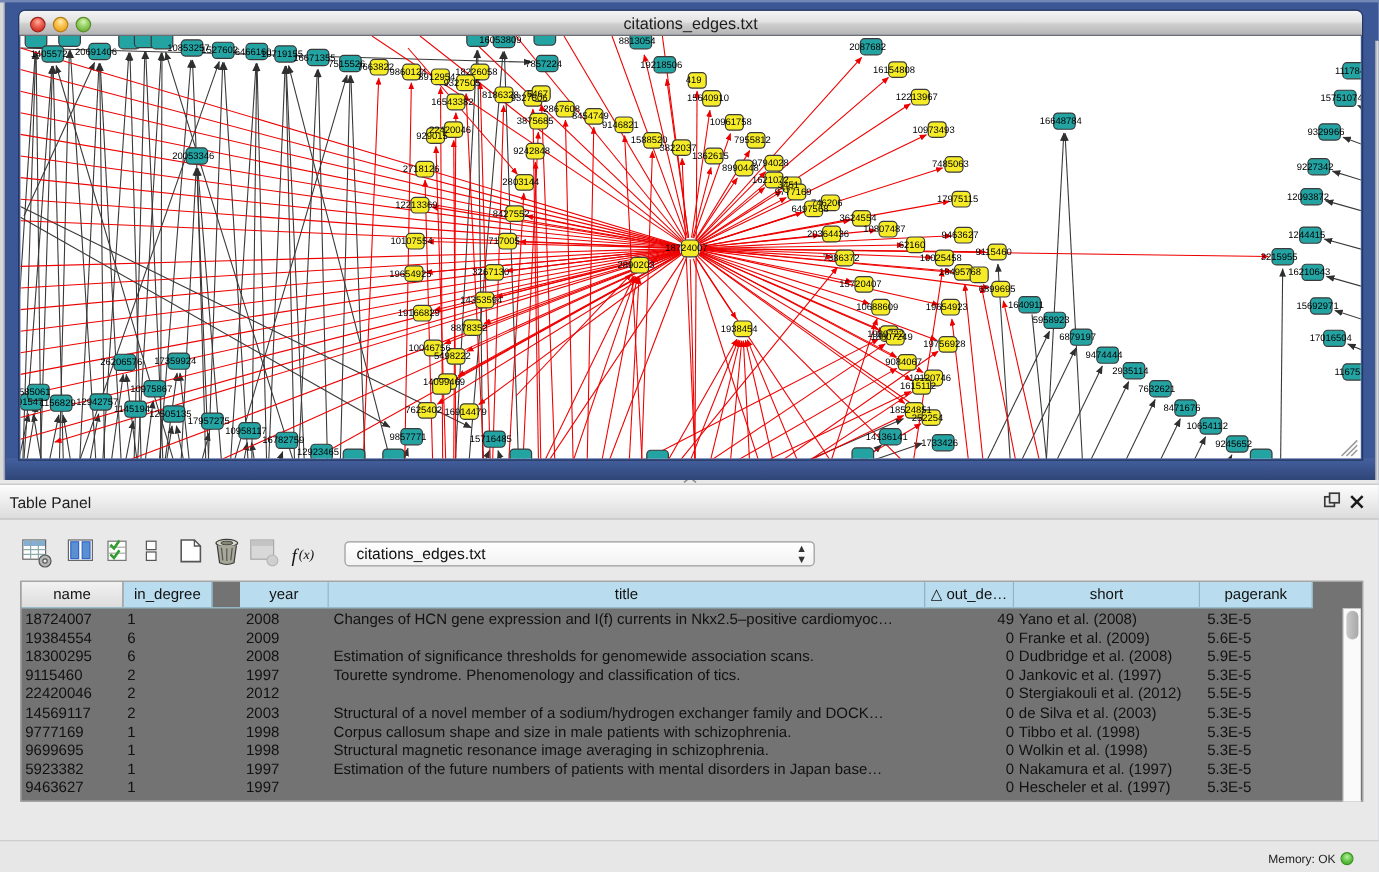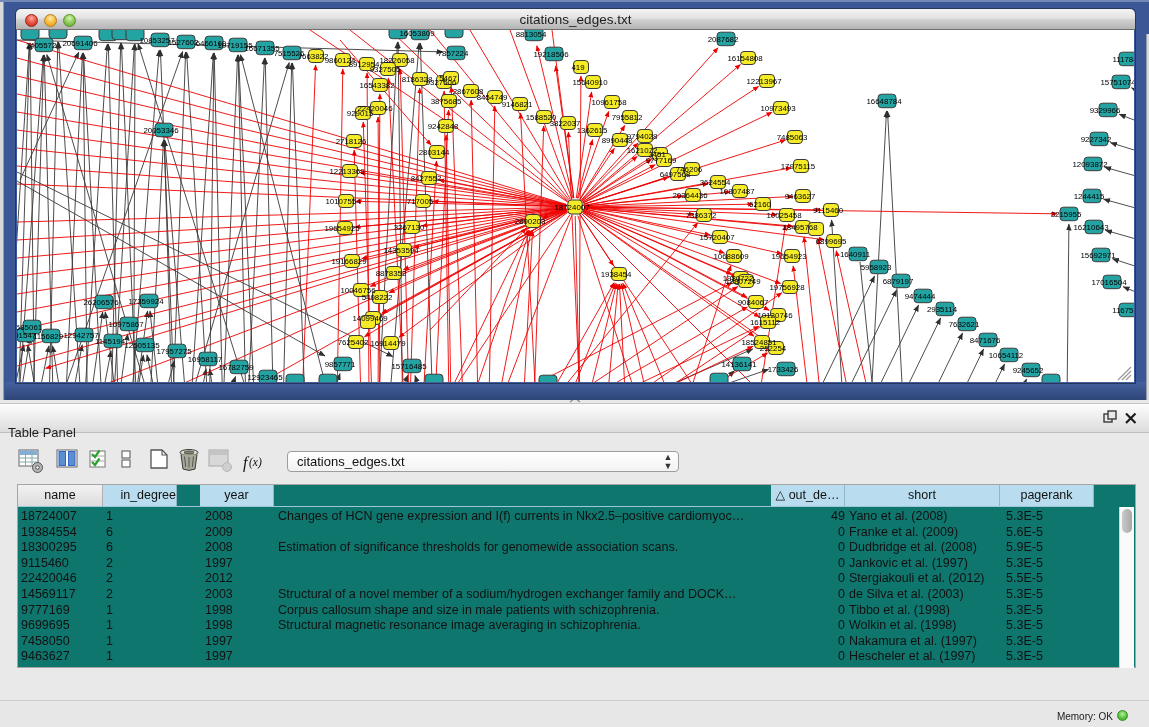--- a/index.html
+++ b/index.html
@@ -16,26 +16,26 @@
 #titlebar .t { position:absolute; left:0; right:0; top:3px; text-align:center; font-size:13.5px; color:#1c1c1c; }
 .btn { position:absolute; top:5px; width:13px; height:13px; border-radius:50%; }
 #b1 { left:9px; background:radial-gradient(circle at 50% 30%, #ffb0a0 0%, #ee6a5a 35%, #d5382b 75%, #b22015 100%); border:0.5px solid #9f2018;}
 #b2 { left:28px; background:radial-gradient(circle at 50% 30%, #ffe9b0 0%, #f8c44e 40%, #eda423 80%, #d98d12 100%); border:0.5px solid #b57d16;}
 #b3 { left:47px; background:radial-gradient(circle at 50% 30%, #d6f5b2 0%, #9ad36a 40%, #6fb33a 80%, #5a9c2c 100%); border:0.5px solid #5a8c28;}
 #canvas { position:absolute; left:1px; top:21px; width:1117px; height:352px; background:#fff; }
 
 #panel { position:absolute; left:0; top:400px; width:1149px; height:327px; background:#e9e9e9; }
 #phead { position:absolute; left:0; top:3px; width:100%; height:30px;
   background:linear-gradient(#fdfdfd,#dcdcdc); border-top:1px solid #c4c4c4; border-bottom:1px solid #bdbdbd; }
-#phead .t { position:absolute; left:8px; top:7px; font-size:13px; color:#1e1e1e;margin-top:14px; }
+#phead .t { position:absolute; left:8px; top:7px; font-size:13px; color:#1e1e1e; }
 #combo { position:absolute; left:287px; top:451px; width:392px; height:21px; background:linear-gradient(#ffffff,#f2f2f2);
   border:1px solid #9d9d9d; border-radius:4px; font-size:13px; color:#111; line-height:19px; padding-left:9px; }
 #combo .arr { position:absolute; right:4px; top:1px; font-size:9px; color:#333; line-height:9px; text-align:center; width:12px;}
 
-#tablewrap { position:absolute; left:17px; top:484px; width:1119px; height:184px; background:#0f766e; border:1px solid #a5a5a5; }
+#tablewrap { position:absolute; left:17px; top:484px; width:1119px; height:184px; background:#737373; border:1px solid #a5a5a5; }
 .hcell { position:absolute; top:0; height:21px; font-size:12.5px; color:#111; text-align:center; line-height:21px;
   background:#b9ddee; border-right:1px solid #8fb6c8; overflow:hidden; }
 .row { position:absolute; left:0; width:1100px; height:15.6px; font-size:12.5px; color:#111; }
 .row span { position:absolute; top:0; line-height:15.6px; white-space:nowrap; overflow:hidden; }
 .c1 { left:3px;  width:80px; }
 .c2 { left:88px; width:93px; }
 .c3 { left:187px; width:70px; }
 .c4 { left:260px; width:492px; }
 .c5 { left:757px; width:70px;text-align:right; }
 .c6 { left:831px; width:150px; }
@@ -657,22 +657,23 @@
     <rect x="209.5" y="450.5" width="18" height="4.5" fill="#bcbcbc"></rect>
     <circle cx="227" cy="467" r="4.5" fill="#c9c9c9" stroke="#ababab"></circle>
   </g>
 
   <text x="243" y="468" font-size="16" font-style="italic" font-family="Liberation Serif, serif" fill="#111">f</text>
   <text x="249" y="466" font-size="11.5" font-style="italic" font-family="Liberation Serif, serif" fill="#111">(x)</text>
 </svg>
 <div id="combo">citations_edges.txt<div class="arr">▲<br>▼</div></div>
 <div id="tablewrap">
   <div class="hcell" style="left:0;width:85px;background:linear-gradient(#f2f2f2,#dcdcdc);border-right:1px solid #b0b0b0;">name</div>
-  <div class="hcell" style="left:85px;width:74px;text-align:right;">in_degree</div>
+  <div class="hcell" style="left:85px;width:74px;">in_degree</div>
   <div class="hcell" style="left:182px;width:74px;">year</div>
+  <div class="hcell" style="left:256px;width:497px;">title</div>
   <div class="hcell" style="left:753px;width:74px;">△ out_de…</div>
   <div class="hcell" style="left:827px;width:155px;">short</div>
   <div class="hcell" style="left:982px;width:94px;">pagerank</div>
   <div style="position:absolute;left:0;top:21px;width:1076px;height:1px;background:#9fc7da"></div>
 <div class="row" style="top:24.0px">
 <span class="c1">18724007</span>
       <span class="c2">1</span>
       <span class="c3">2008</span>
 <span class="c4">Changes of HCN gene expression and I(f) currents in Nkx2.5–positive cardiomyoc…</span>
       <span class="c5">49</span>
@@ -693,20 +694,21 @@
       <span class="c3">2008</span>
 <span class="c4">Estimation of significance thresholds for genomewide association scans.</span>
       <span class="c5">0</span>
       <span class="c6">Dudbridge et al. (2008)</span>
       <span class="c7">5.9E-5</span>
     </div>
 <div class="row" style="top:70.8px">
 <span class="c1">9115460</span>
       <span class="c2">2</span>
       <span class="c3">1997</span>
+<span class="c4">Tourette syndrome. Phenomenology and classification of tics.</span>
       <span class="c5">0</span>
       <span class="c6">Jankovic et al. (1997)</span>
       <span class="c7">5.3E-5</span>
     </div>
 <div class="row" style="top:86.4px">
 <span class="c1">22420046</span>
       <span class="c2">2</span>
       <span class="c3">2012</span>
       <span class="c5">0</span>
       <span class="c6">Stergiakouli et al. (2012)</span>
@@ -733,23 +735,24 @@
 <div class="row" style="top:133.2px">
 <span class="c1">9699695</span>
       <span class="c2">1</span>
       <span class="c3">1998</span>
 <span class="c4">Structural magnetic resonance image averaging in schizophrenia.</span>
       <span class="c5">0</span>
       <span class="c6">Wolkin et al. (1998)</span>
       <span class="c7">5.3E-5</span>
     </div>
 <div class="row" style="top:148.8px">
-<span class="c1">7458050</span>
+<span class="c1">5923382</span>
       <span class="c2">1</span>
       <span class="c3">1997</span>
+<span class="c4">Estimation of the future numbers of patients with mental disorders in Japan base…</span>
       <span class="c5">0</span>
       <span class="c6">Nakamura et al. (1997)</span>
       <span class="c7">5.3E-5</span>
     </div>
 <div class="row" style="top:164.4px">
 <span class="c1">9463627</span>
       <span class="c2">1</span>
       <span class="c3">1997</span>
       <span class="c5">0</span>
       <span class="c6">Hescheler et al. (1997)</span>

